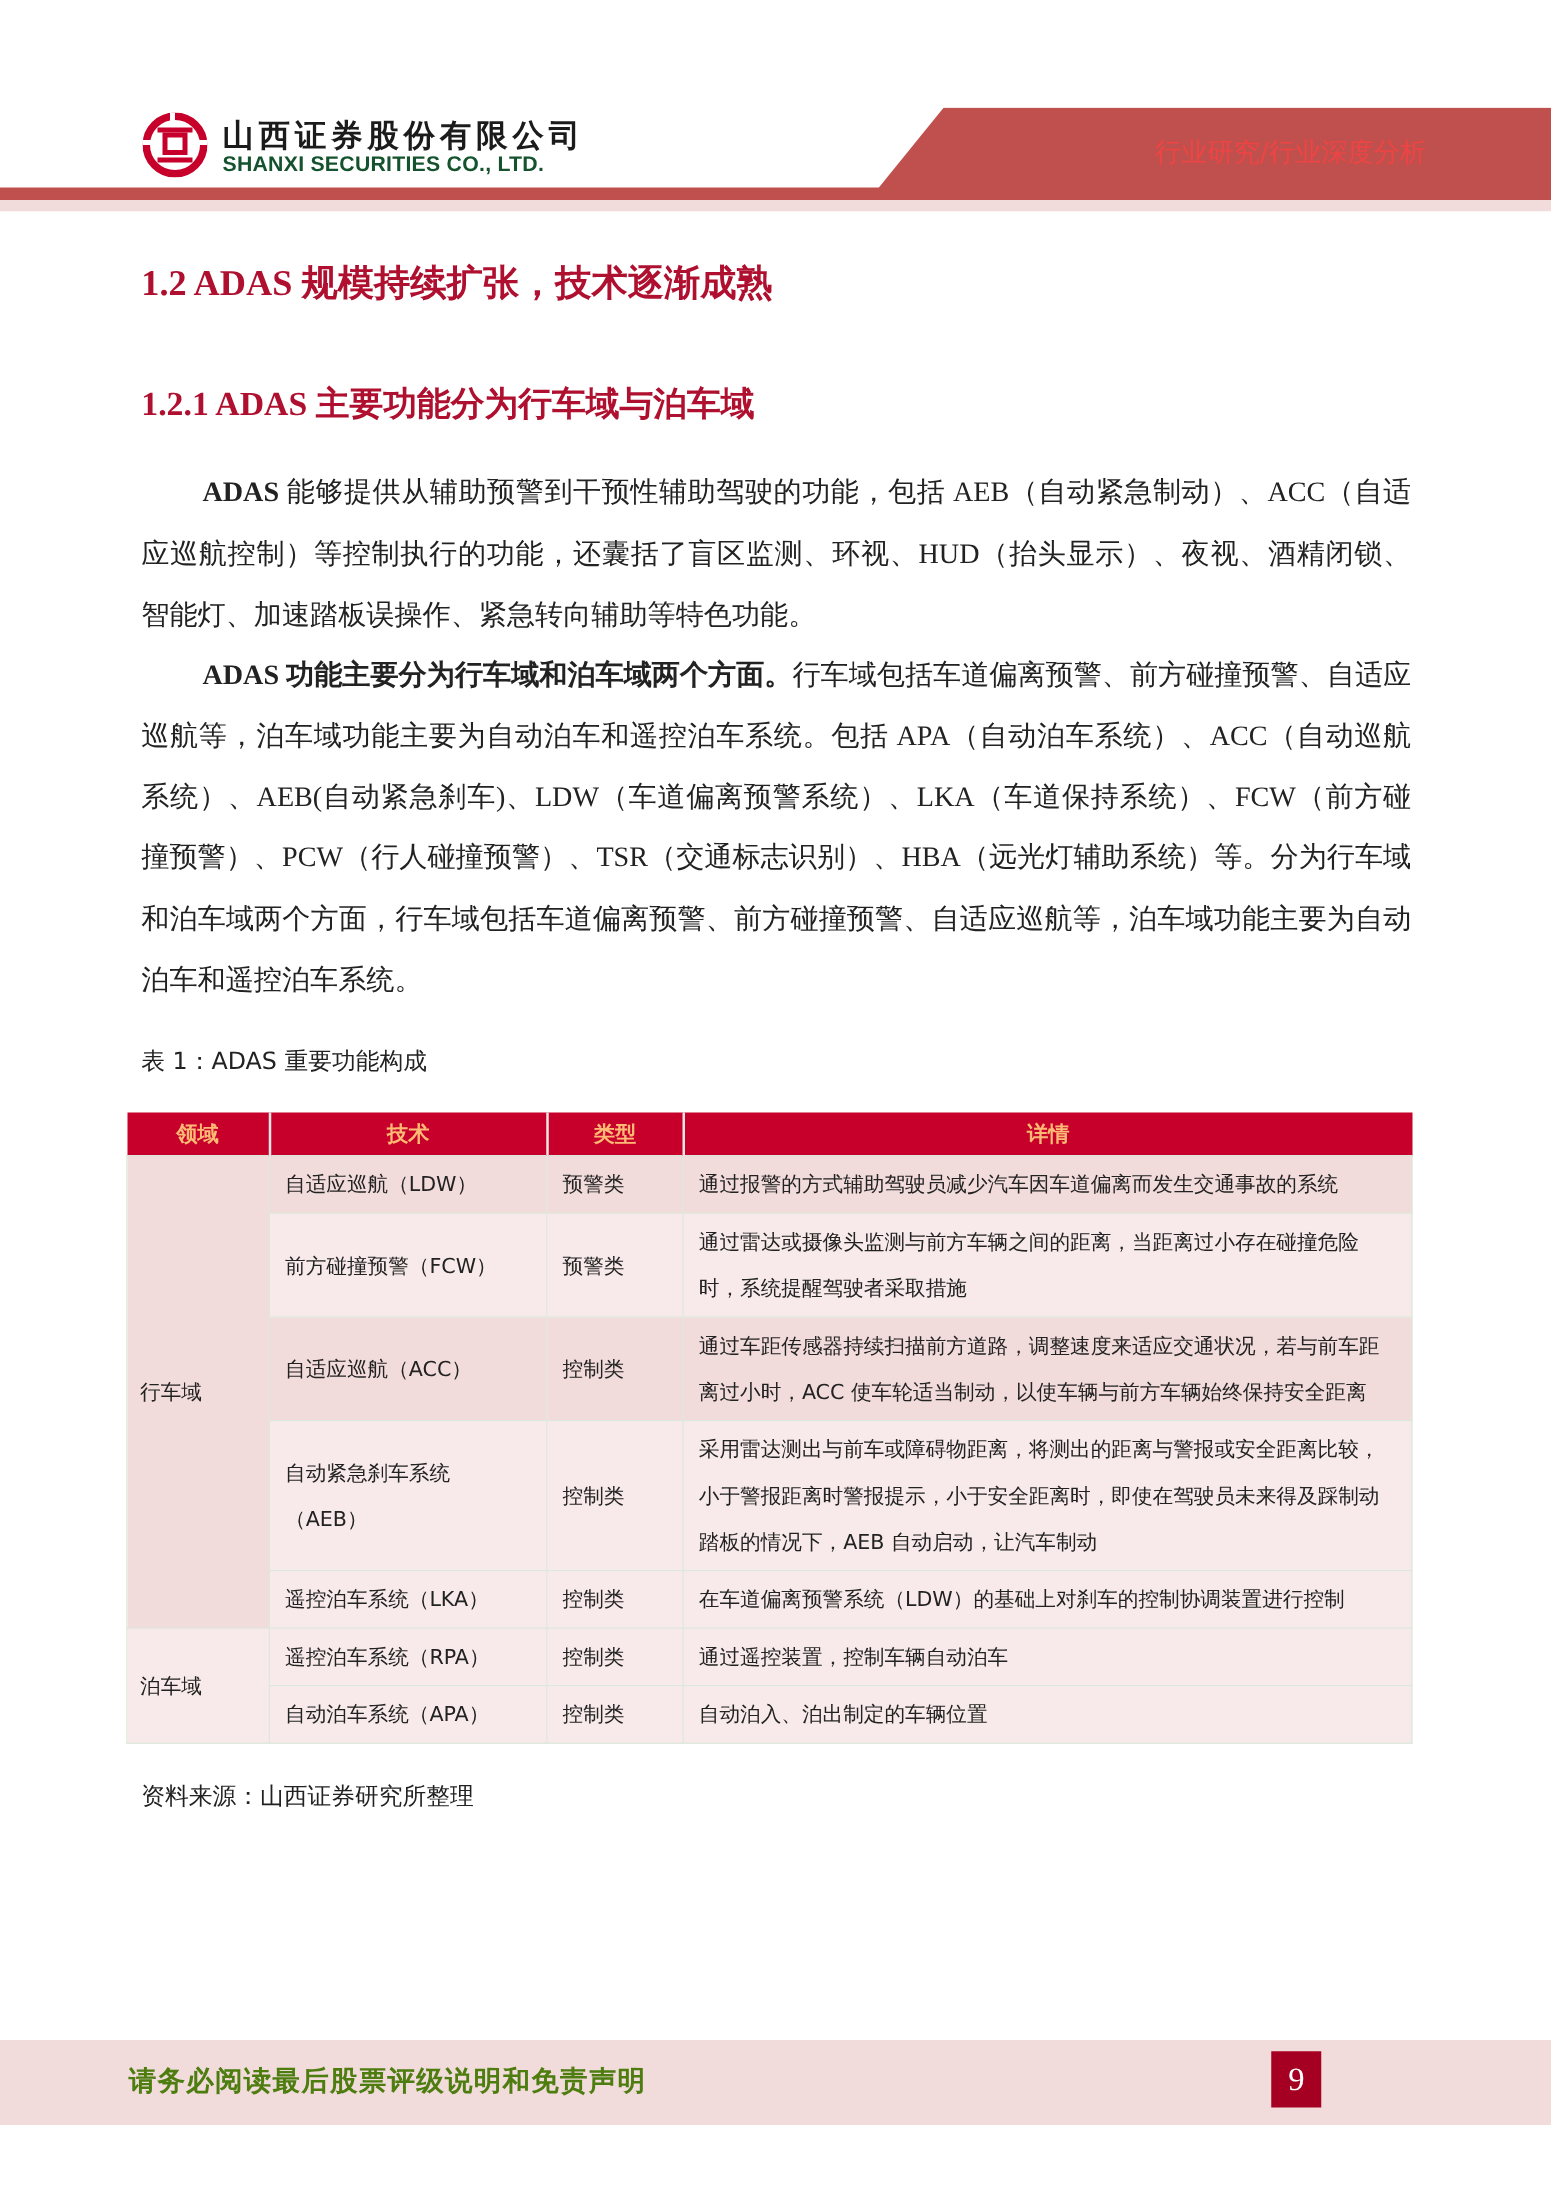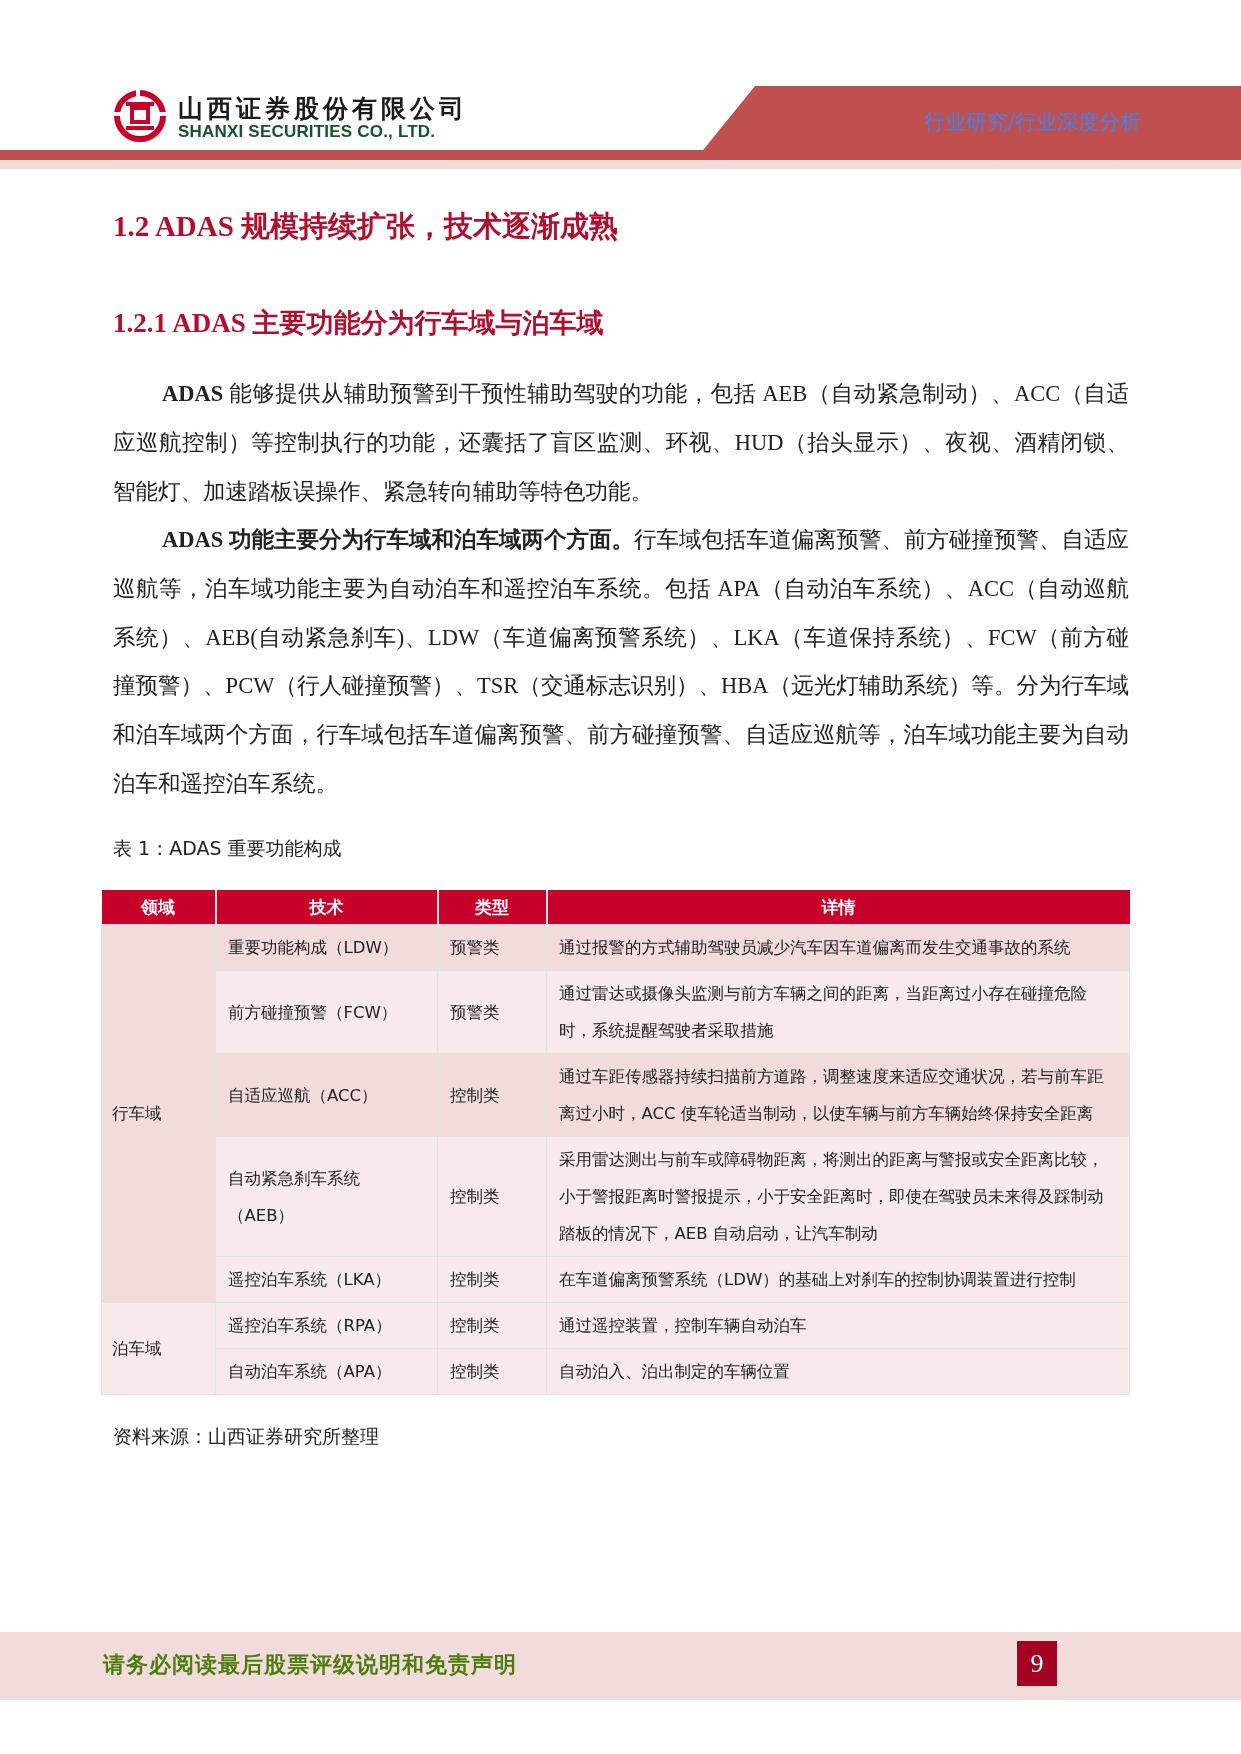--- a/index.html
+++ b/index.html
@@ -25,21 +25,21 @@
     position: absolute; left: 0; top: 150px; width: 1241px; height: 10px;
     background: #c0504d;
   }
   .header-tab {
     position: absolute; left: 695px; top: 86px; width: 546px; height: 74px;
     background: #c0504d;
     clip-path: polygon(60px 0, 100% 0, 100% 100%, 0 100%);
   }
   .header-tab-text {
     position: absolute; right: 100px; top: 108px;
-    font-family: "DejaVu Sans", sans-serif; font-size: 21px; color: #3b82f6;
+    font-family: "DejaVu Sans", sans-serif; font-size: 21px; color: #ef4444;
   }
   .header-pink {
     position: absolute; left: 0; top: 160px; width: 1241px; height: 9px;
     background: #f2dcdb;
   }
   
   .h2 {
     position: absolute; left: 113px; top: 207px;
     font-size: 29px; font-weight: bold; color: #b01030;
     font-family: "Liberation Serif", "DejaVu Serif", serif;
@@ -63,21 +63,21 @@
   .table-caption {
     position: absolute; left: 113px; top: 836px;
     font-family: "DejaVu Sans", sans-serif; font-size: 19px; color: #222;
   }
   table.adas {
     position: absolute; left: 101px; top: 890px; width: 1029px;
     border-collapse: collapse;
     font-family: "DejaVu Sans", sans-serif; font-size: 16.5px; color: #222;
   }
   table.adas th {
-    background: #c7002b; color: #ffffff; font-weight: bold; height: 34px;
+    background: #c7002b; color: #fdba74; font-weight: bold; height: 34px;
     border-right: 2px solid #f3e5e5; text-align: center; padding: 0;
     font-size: 17px;
   }
   table.adas th:last-child { border-right: none; }
   table.adas td {
     border: 1px solid #dde8dc; padding: 4px 12px; vertical-align: middle;
     line-height: 37px;
   }
   table.adas tr.odd td { background: #f2dcdb; }
   table.adas tr.even td { background: #f8eaea; }
@@ -141,21 +141,21 @@
     <tr>
       <th class="col-domain">领域</th>
       <th class="col-tech">技术</th>
       <th class="col-type">类型</th>
       <th>详情</th>
     </tr>
   </thead>
   <tbody>
     <tr class="odd">
       <td class="domain" rowspan="5">行车域</td>
-      <td>重要功能构成（LDW）</td>
+      <td>自适应巡航（LDW）</td>
       <td>预警类</td>
       <td>通过报警的方式辅助驾驶员减少汽车因车道偏离而发生交通事故的系统</td>
     </tr>
     <tr class="even">
       <td>前方碰撞预警（FCW）</td>
       <td>预警类</td>
       <td>通过雷达或摄像头监测与前方车辆之间的距离，当距离过小存在碰撞危险时，系统提醒驾驶者采取措施</td>
     </tr>
     <tr class="odd">
       <td>自适应巡航（ACC）</td>

